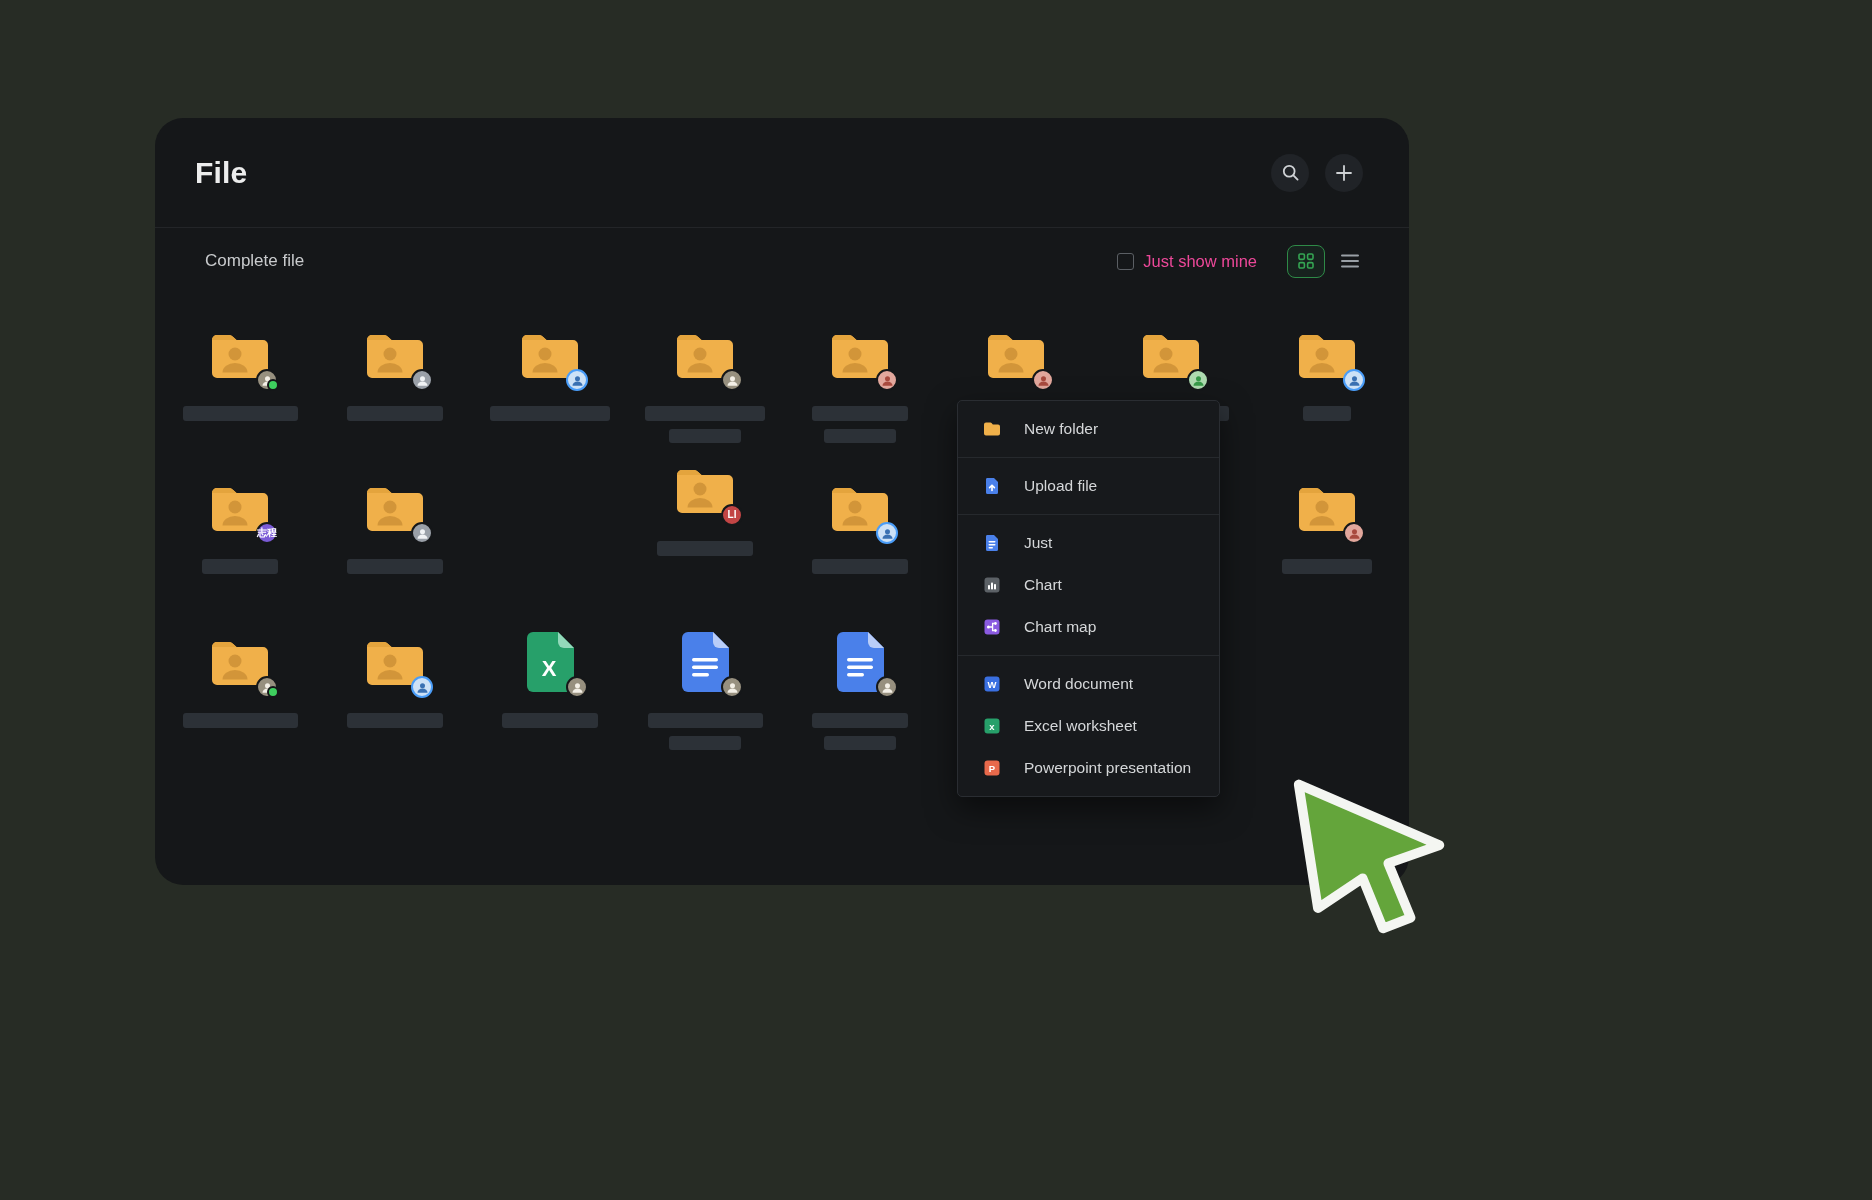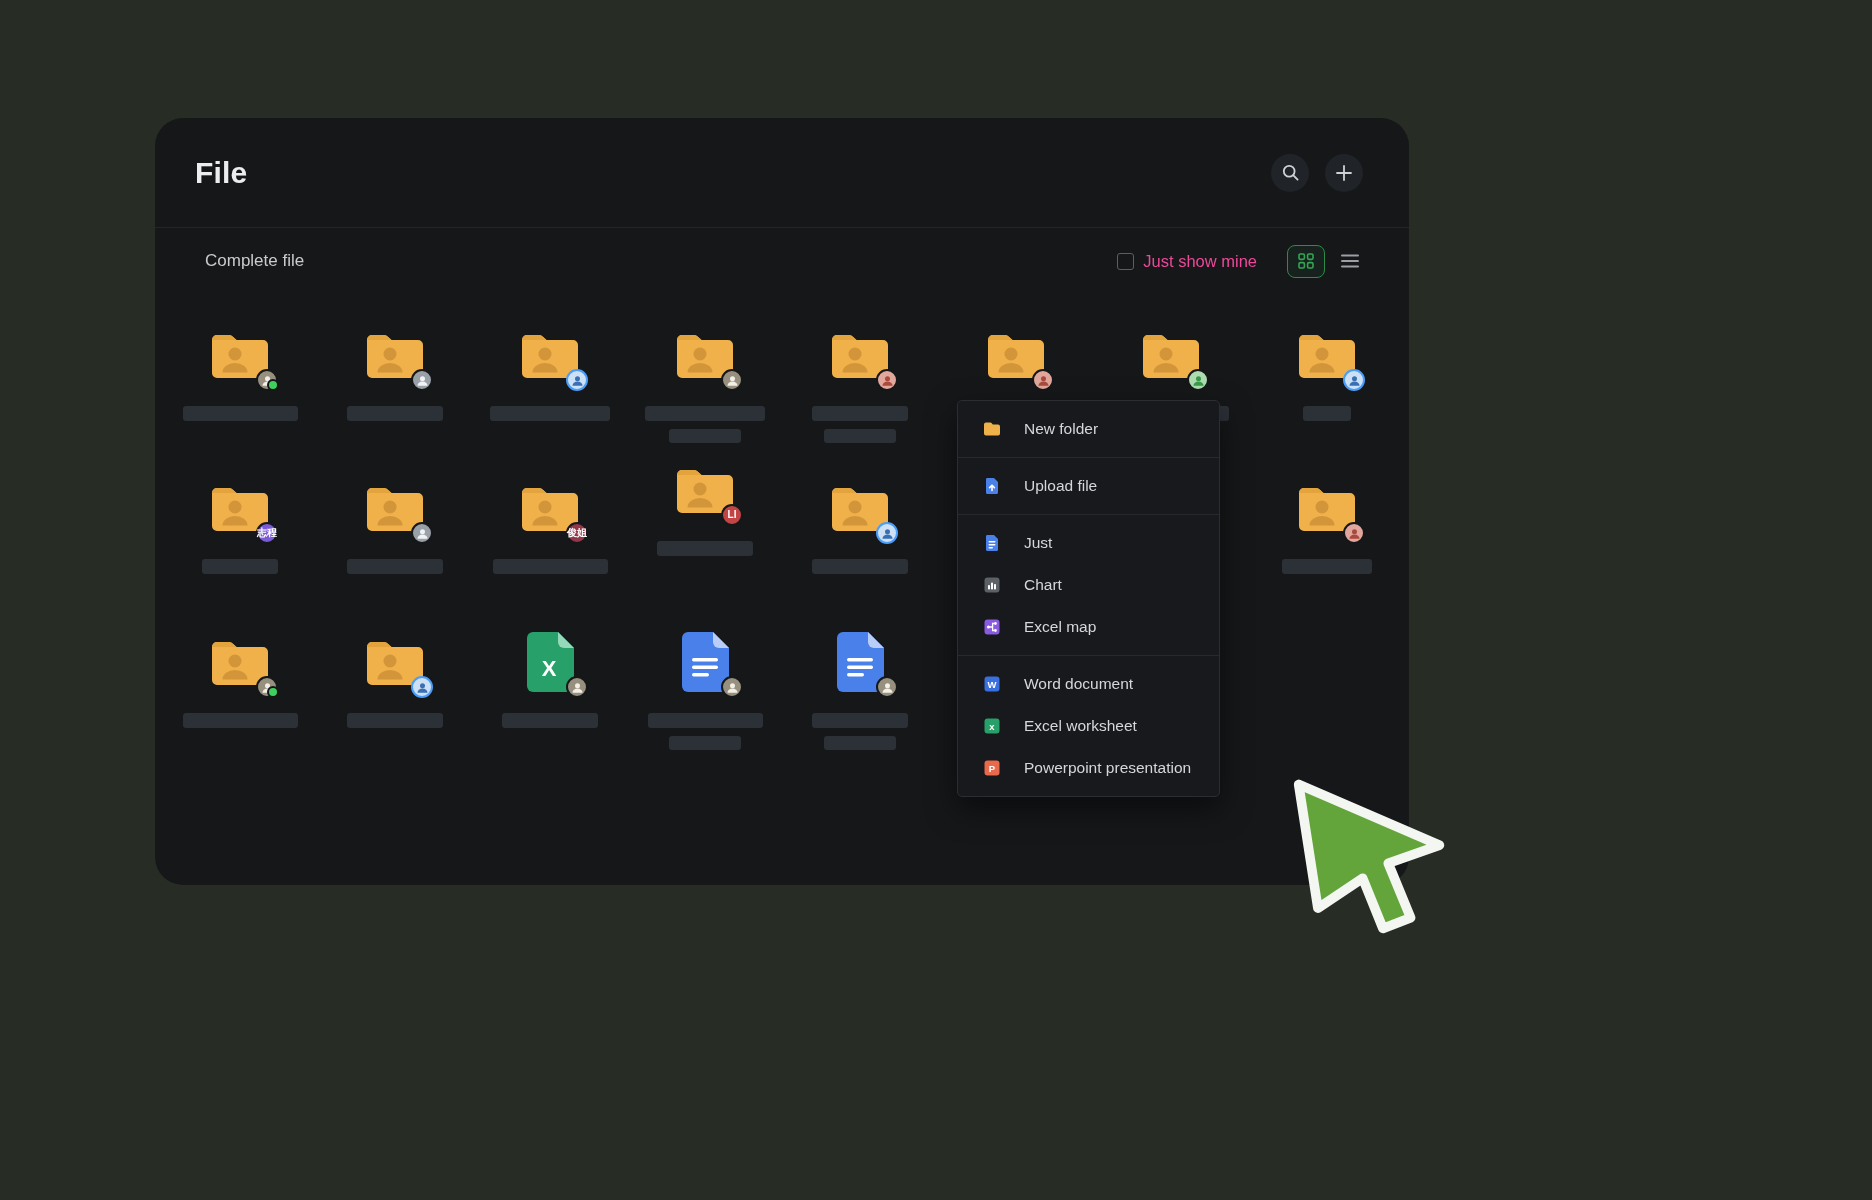--- a/index.html
+++ b/index.html
@@ -302,36 +302,20 @@
   </svg>
           <span class="badge" style="background:#9aa0a8;border:2px solid #151719">
             <svg width="13" height="13" viewBox="0 0 14 14">
     <circle cx="7" cy="5" r="2.7" fill="#f0f2f4"></circle>
     <path d="M1.6 12.6 a5.4 4.5 0 0 1 10.8 0 z" fill="#f0f2f4"></path>
   </svg>
           </span>
         </div>
         <div class="bar" style="width:96px"></div>
       </div>
-      <div class="grid-item" style="left: 330px; top: 358px;">
-        <div class="icon-box">
-          <svg width="64" height="54" viewBox="0 0 64 54">
-    <path d="M4 12 a5 5 0 0 1 5-5 h12 a5 5 0 0 1 3.9 1.8 L28.5 12 H55 a5 5 0 0 1 5 5 v28 a5 5 0 0 1-5 5 H9 a5 5 0 0 1-5-5 z" fill="#f0b04a"></path>
-    <path d="M4 12 a5 5 0 0 1 5-5 h12 a5 5 0 0 1 3.9 1.8 L28.5 12 H4 z" fill="#e4a43d"></path>
-    <g fill="#d29539">
-      <circle cx="27" cy="26" r="6.5"></circle>
-      <path d="M14.5 44.5 a12.5 9.5 0 0 1 25 0 z"></path>
-    </g>
-  </svg>
-          <span class="badge" style="background:#93374a;border:2px solid #151719">
-            <span class="txt">俊姐</span>
-          </span>
-        </div>
-        <div class="bar" style="width:115px"></div>
-      </div>
       <div class="grid-item" style="left: 485px; top: 340px;">
         <div class="icon-box">
           <svg width="64" height="54" viewBox="0 0 64 54">
     <path d="M4 12 a5 5 0 0 1 5-5 h12 a5 5 0 0 1 3.9 1.8 L28.5 12 H55 a5 5 0 0 1 5 5 v28 a5 5 0 0 1-5 5 H9 a5 5 0 0 1-5-5 z" fill="#f0b04a"></path>
     <path d="M4 12 a5 5 0 0 1 5-5 h12 a5 5 0 0 1 3.9 1.8 L28.5 12 H4 z" fill="#e4a43d"></path>
     <g fill="#d29539">
       <circle cx="27" cy="26" r="6.5"></circle>
       <path d="M14.5 44.5 a12.5 9.5 0 0 1 25 0 z"></path>
     </g>
   </svg>
@@ -534,21 +518,21 @@
             <svg width="20" height="20" viewBox="0 0 20 20">
       <rect x="2.5" y="2.5" width="15" height="15" rx="3" fill="#8a5ae0"></rect>
       <g stroke="#fff" stroke-width="1.3" fill="#fff">
         <circle cx="6.5" cy="10" r="1.6" stroke="none"></circle>
         <circle cx="13.4" cy="6.5" r="1.4" stroke="none"></circle>
         <circle cx="13.4" cy="13.5" r="1.4" stroke="none"></circle>
         <path d="M8 10 h2.6 M10.6 10 V6.5 h1.3 M10.6 10 v3.5 h1.3" fill="none"></path>
       </g>
             </svg>
           </span>
-          <span class="mi-label">Excel map</span>
+          <span class="mi-label">Chart map</span>
         </div>
       </div>
       <div class="menu-divider"></div>
       <div class="menu-group">
         <div class="menu-item">
           <span class="mi-icon">
             <svg width="20" height="20" viewBox="0 0 20 20">
       <rect x="2.5" y="2.5" width="15" height="15" rx="3" fill="#3a6fe0"></rect>
       <text x="10" y="13.8" font-size="9.5" font-weight="700" fill="#fff" text-anchor="middle" font-family="Liberation Sans, sans-serif">W</text>
             </svg>

